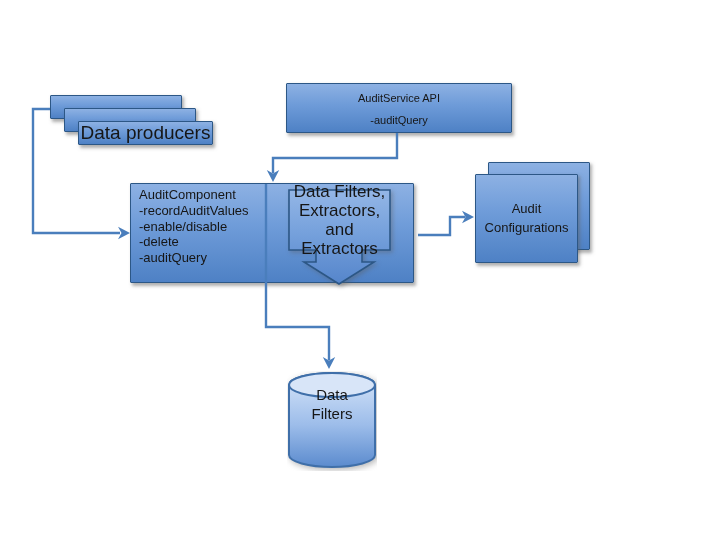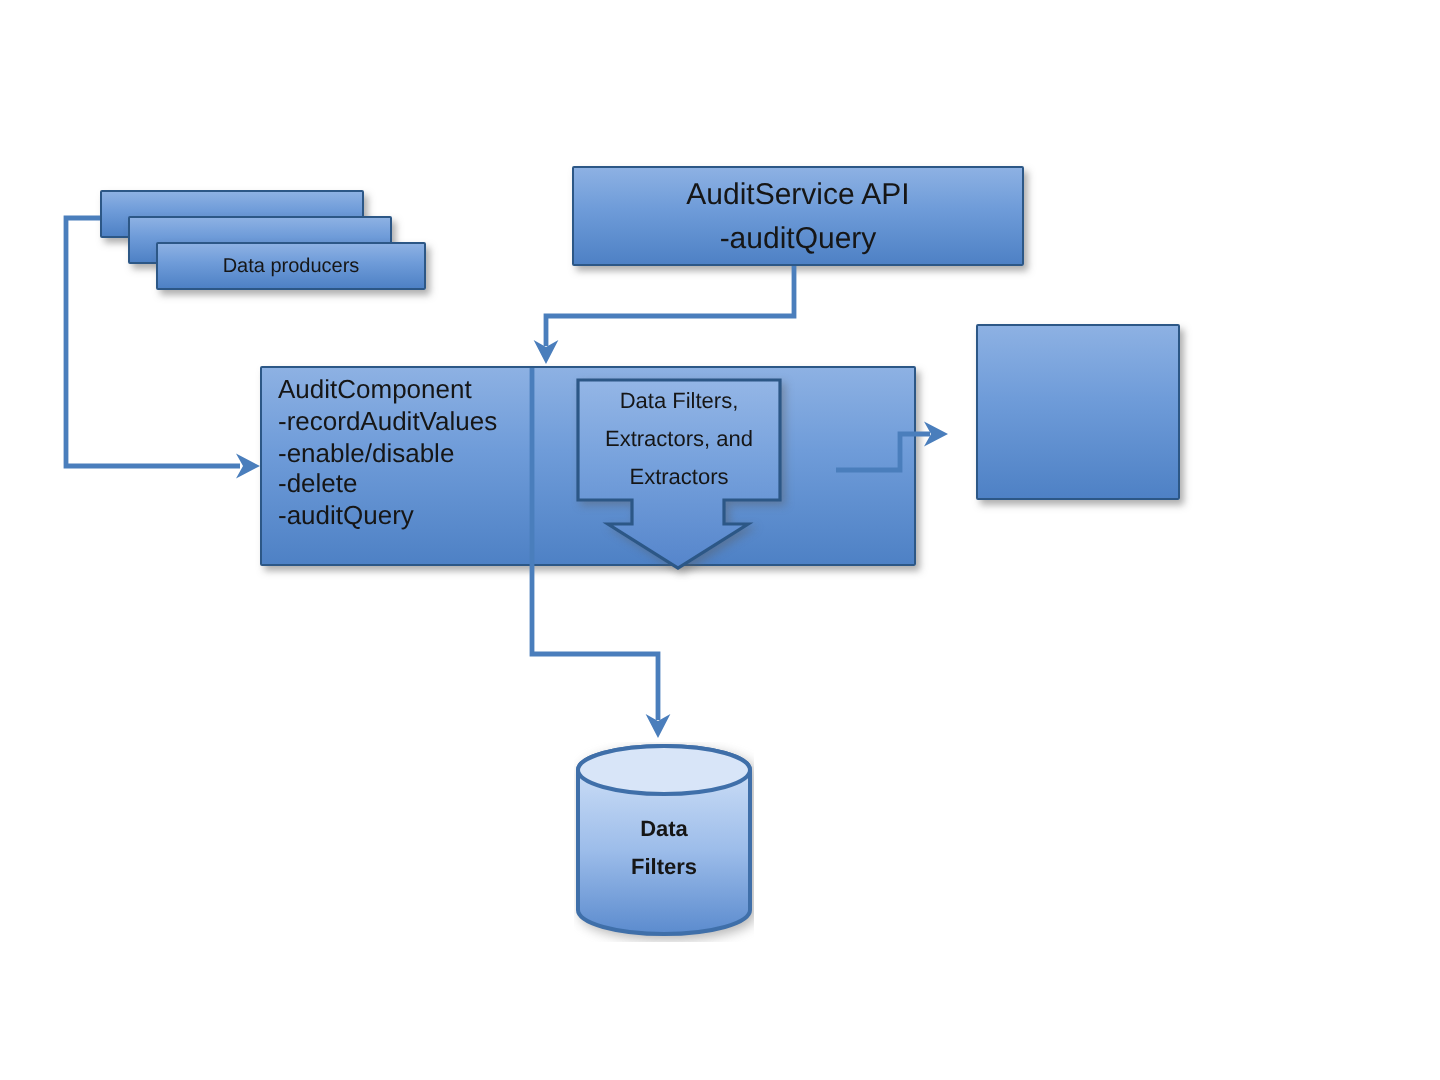--- a/index.html
+++ b/index.html
@@ -8,47 +8,47 @@
     font-family:"Liberation Sans",sans-serif;color:#161616;
   }
   .box{
     position:absolute;box-sizing:border-box;
     border:1.6px solid #2c5786;border-radius:1px;
     background:linear-gradient(180deg,#8db1e3 0%,#6f9cd9 42%,#4e81c5 100%);
     box-shadow:2px 2.5px 3.5px rgba(96,96,96,.5);
   }
   
   .dp{width:132px;height:24px;}
-  .dp-front{display:flex;align-items:center;justify-content:center;font-size:10px;}
+  .dp-front{display:flex;align-items:center;justify-content:center;font-size:19px;}
   
   .api{left:286px;top:83px;width:226px;height:50px;text-align:center;padding-top:3px;}
-  .api .ln{font-size:15px;line-height:22px;}
+  .api .ln{font-size:11px;line-height:22px;}
   
-  .comp{left:130px;top:183px;width:328px;height:100px;padding:3px 0 0 8px;}
+  .comp{left:130px;top:183px;width:284px;height:100px;padding:3px 0 0 8px;}
   .comp .ln{font-size:13px;line-height:15.8px;white-space:nowrap;}
   
   .callout-wrap{position:absolute;left:289px;top:190px;width:101px;height:96px;}
   .callout-wrap svg{overflow:visible;display:block;}
   .callout-text{
     position:absolute;left:0;top:0;width:101px;height:60px;
     display:flex;flex-direction:column;align-items:center;justify-content:center;
-    text-align:center;font-size:11px;line-height:19px;
+    text-align:center;font-size:17px;line-height:19px;
   }
   
   .cfg-back{left:488px;top:162px;width:102px;height:88px;}
   .cfg-front{
     left:475px;top:174px;width:103px;height:89px;
     display:flex;flex-direction:column;align-items:center;justify-content:center;
     text-align:center;font-size:13px;line-height:18.5px;
   }
   
   .cyl-wrap{position:absolute;left:287px;top:371px;width:90px;height:100px;}
   .cyl-text{
-    position:absolute;left:0;top:35px;width:90px;text-align:center;
-    font-size:11px;line-height:19px;font-weight:bold;
+    position:absolute;left:0;top:14px;width:90px;text-align:center;
+    font-size:15px;line-height:19px;
   }
   
   #connectors{position:absolute;left:0;top:0;pointer-events:none;}
 </style>
 </head>
 <body>
 
 <div id="canvas">
 
   <div class="box dp" style="left:50px;top:95px;"></div>
@@ -82,20 +82,24 @@
       <polygon points="0,0 101,0 101,60 73,60 73,72 85,72 50,94 15,72 27,72 27,60 0,60" fill="url(#gCallout)" stroke="#2c5786" stroke-width="1.6" style="filter:drop-shadow(2px 2px 2px rgba(90,90,90,.4));"></polygon>
     </svg>
     <div class="callout-text">
       <div>Data Filters,</div>
       <div>Extractors, and</div>
       <div>Extractors</div>
     </div>
   </div>
 
   <div class="box cfg-back"></div>
+  <div class="box cfg-front">
+    <div>Audit</div>
+    <div>Configurations</div>
+  </div>
 
   <div class="cyl-wrap">
     <svg width="90" height="100">
       <defs>
         <linearGradient id="gCyl" x1="0" y1="0" x2="0" y2="1">
           <stop offset="0.08" stop-color="#cfe0f7"></stop>
           <stop offset="0.55" stop-color="#9dbdea"></stop>
           <stop offset="1" stop-color="#5b8bce"></stop>
         </linearGradient>
       </defs>

